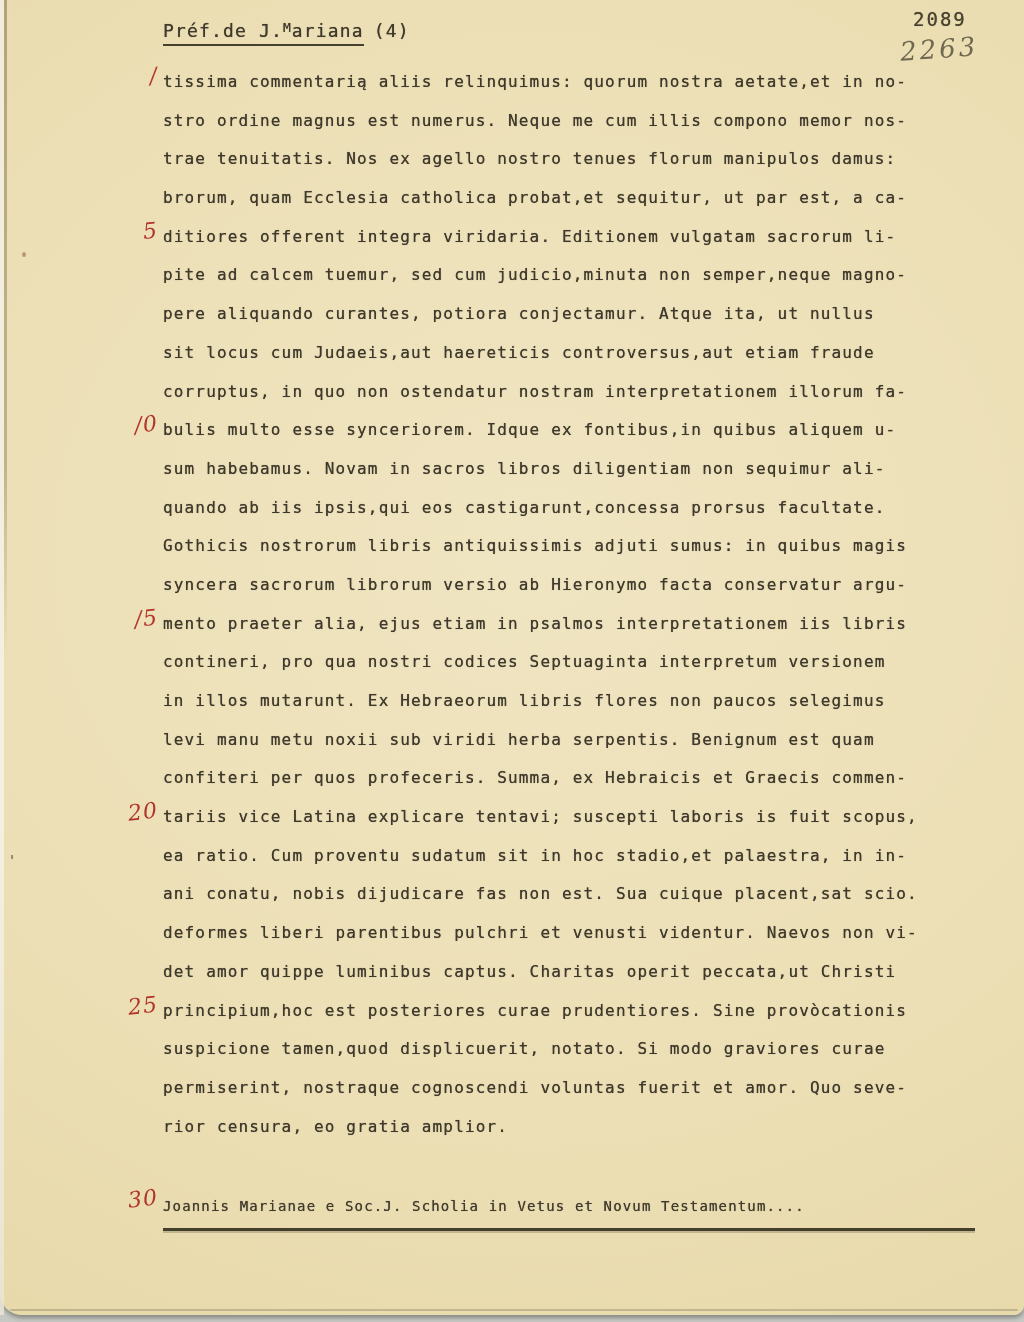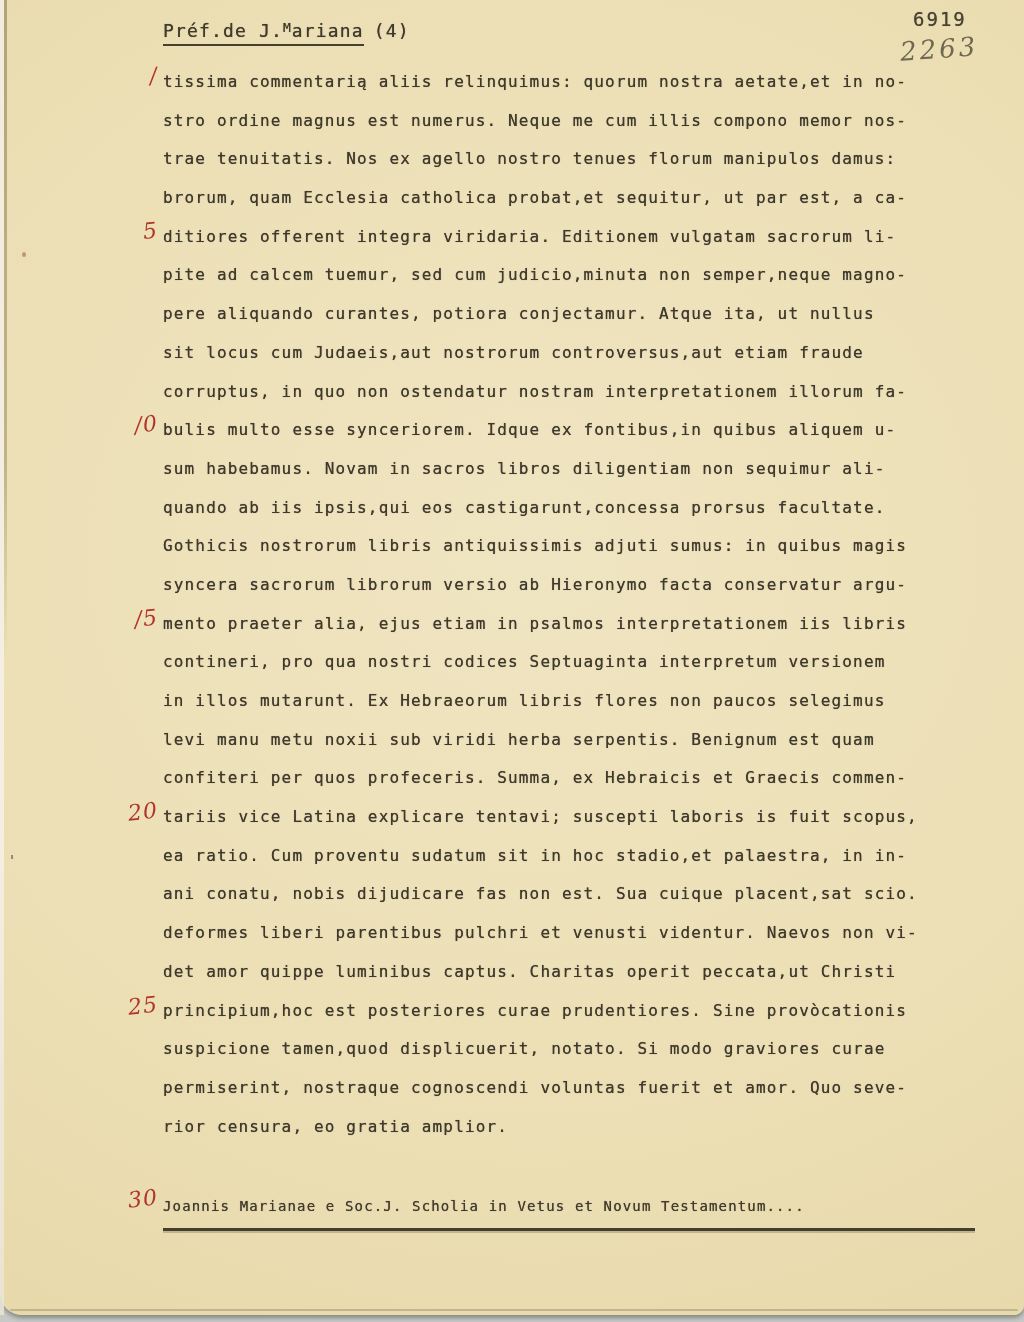--- a/index.html
+++ b/index.html
@@ -135,42 +135,42 @@
   <div class="left-white-edge"></div>
   <div class="left-dark-hairline"></div>
   <div class="bottom-edge-line"></div>
   <div class="speck-apostrophe">'</div>
   <div class="speck-dot"></div>
 
   <div class="header">
     <span class="underlined"><span>Préf.de J.</span><span class="sup">M</span><span>ariana</span></span><span class="suffix">(4)</span>
   </div>
 
-  <div class="typed-num">6919</div>
+  <div class="typed-num">2089</div>
   <div class="hand-num">2263</div>
 
   <div id="margin-numbers">
       <div class="margin-num" style="top: 65px;">/</div>
       <div class="margin-num" style="top: 219.8px;">5</div>
       <div class="margin-num" style="top: 413.3px;">/0</div>
       <div class="margin-num" style="top: 606.8px;">/5</div>
       <div class="margin-num" style="top: 800.3px;">20</div>
       <div class="margin-num" style="top: 993.8px;">25</div>
       <div class="margin-num" style="top: 1187.3px;">30</div>
     </div>
 
   <div id="body-text">
       <div class="text-line">tissima commentarią aliis relinquimus: quorum nostra aetate,et in no-</div>
       <div class="text-line">stro ordine magnus est numerus. Neque me cum illis compono memor nos-</div>
       <div class="text-line">trae tenuitatis. Nos ex agello nostro tenues florum manipulos damus:</div>
       <div class="text-line">brorum, quam Ecclesia catholica probat,et sequitur, ut par est, a ca-</div>
       <div class="text-line">ditiores offerent integra viridaria. Editionem vulgatam sacrorum li-</div>
       <div class="text-line">pite ad calcem tuemur, sed cum judicio,minuta non semper,neque magno-</div>
       <div class="text-line">pere aliquando curantes, potiora conjectamur. Atque ita, ut nullus</div>
-      <div class="text-line">sit locus cum Judaeis,aut nostrorum controversus,aut etiam fraude</div>
+      <div class="text-line">sit locus cum Judaeis,aut haereticis controversus,aut etiam fraude</div>
       <div class="text-line">corruptus, in quo non ostendatur nostram interpretationem illorum fa-</div>
       <div class="text-line">bulis multo esse synceriorem. Idque ex fontibus,in quibus aliquem u-</div>
       <div class="text-line">sum habebamus. Novam in sacros libros diligentiam non sequimur ali-</div>
       <div class="text-line">quando ab iis ipsis,qui eos castigarunt,concessa prorsus facultate.</div>
       <div class="text-line">Gothicis nostrorum libris antiquissimis adjuti sumus: in quibus magis</div>
       <div class="text-line">syncera sacrorum librorum versio ab Hieronymo facta conservatur argu-</div>
       <div class="text-line">mento praeter alia, ejus etiam in psalmos interpretationem iis libris</div>
       <div class="text-line">contineri, pro qua nostri codices Septuaginta interpretum versionem</div>
       <div class="text-line">in illos mutarunt. Ex Hebraeorum libris flores non paucos selegimus</div>
       <div class="text-line">levi manu metu noxii sub viridi herba serpentis. Benignum est quam</div>

